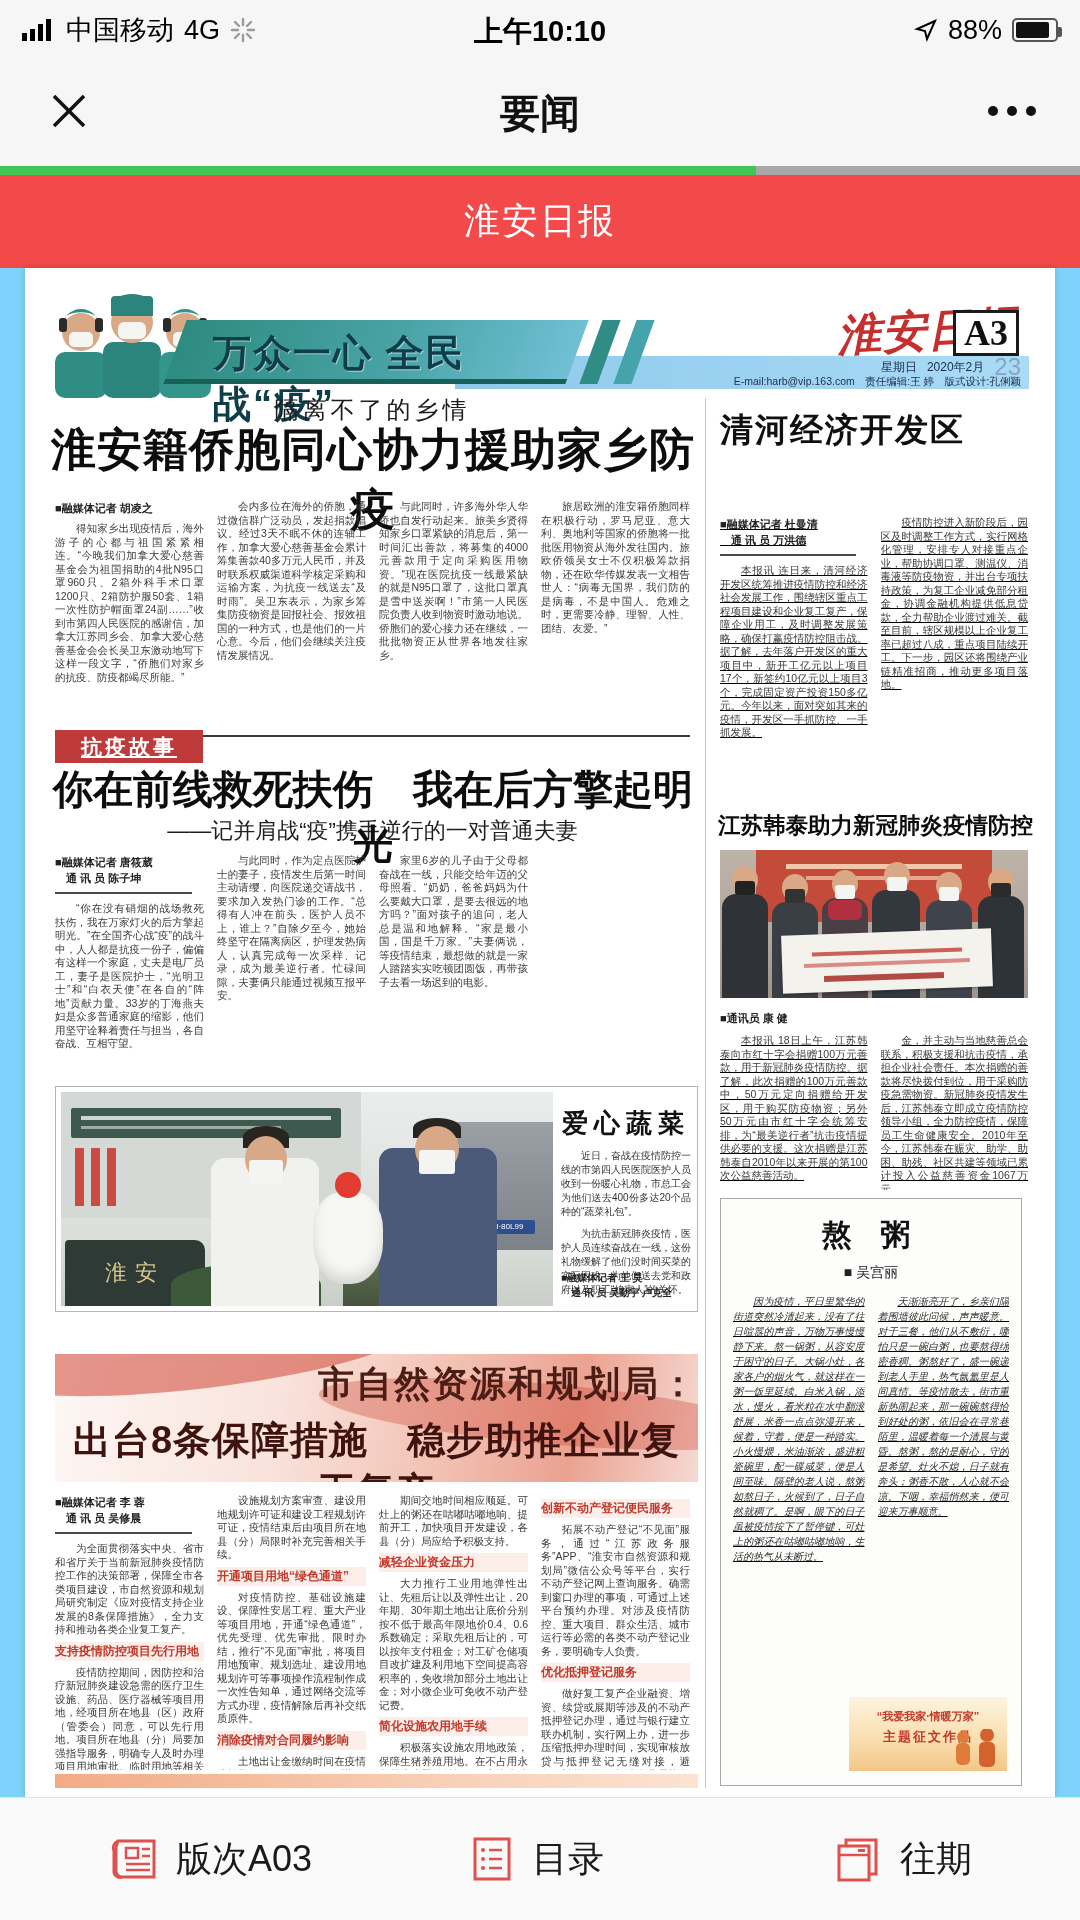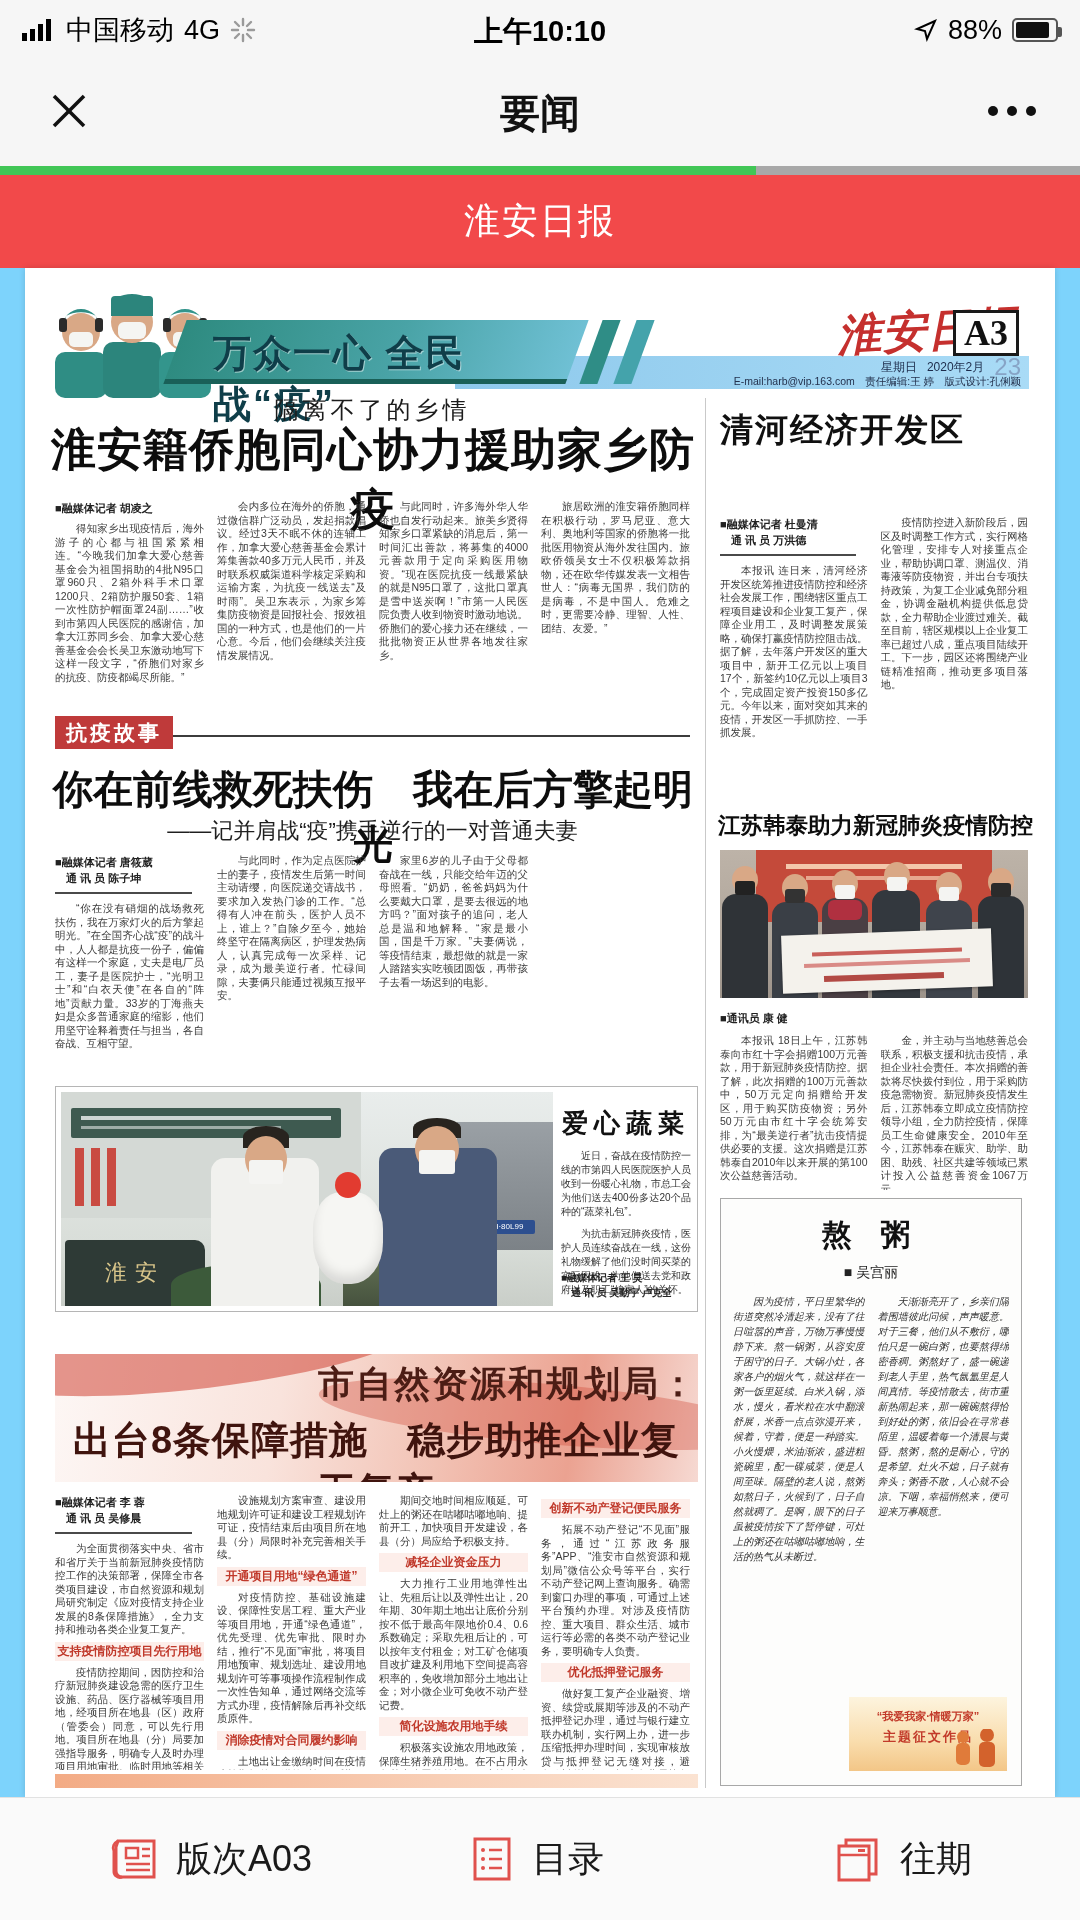--- a/index.html
+++ b/index.html
@@ -55,24 +55,24 @@
   .mh-day{font-size:24px;color:#87a4c6;line-height:18px;}
   .mh-info{position:absolute;right:34px;top:107px;font-size:10.5px;color:#24324e;}
 
   
   .kicker{font-size:24px;color:#1c1c1c;text-align:center;letter-spacing:4px;}
   .headline{font-weight:900;color:#0d0d0d;text-align:center;}
   .byline{font-size:11px;font-weight:700;color:#222;line-height:16px;white-space:nowrap;}
   .byrule{border-bottom:2px solid #4a4a4a;width:92%;margin:6px 0 8px 0;}
   .cols{display:grid;gap:13px;overflow:hidden;}
   .cols4{grid-template-columns:repeat(4,1fr);}
-  .cols2{grid-template-columns:repeat(2,1fr);}
+  .cols2{grid-template-columns:repeat(2,1fr);text-decoration:underline;}
   .col{overflow:hidden;}
   .col p{margin:0;font-size:10.5px;line-height:13.5px;text-align:justify;color:#3a3a3a;text-indent:2em;}
-  .subhead{font-size:12px;font-weight:700;color:#c0392b;background:#fdeeea;text-align:center;
+  .subhead{font-size:12px;font-weight:700;color:#c0392b;background:#fdeeea;
            margin:5px 0;padding:1px 0;}
   .badge{background:#bf3a3a;color:#fff;font-size:21px;font-weight:700;letter-spacing:3px;
          display:flex;align-items:center;justify-content:center;}
 
   
   .photobox{position:absolute;left:30px;top:818px;width:643px;height:226px;border:1px solid #b5b5b5;background:#fff;}
   .photo1{position:absolute;left:5px;top:5px;width:492px;height:214px;overflow:hidden;
           background:linear-gradient(180deg,#e9edec 0%,#d9ded9 70%,#c9cec8 100%);}
   .cap-title{font-family:"Liberation Serif",serif;font-size:26px;font-weight:700;color:#111;
              text-align:center;letter-spacing:6px;margin-top:14px;}
@@ -235,21 +235,21 @@
         </div>
       <div class="col">
           <p>与此同时，许多海外华人华侨也自发行动起来。旅美乡贤得知家乡口罩紧缺的消息后，第一时间汇出善款，将募集的4000元善款用于定向采购医用物资。“现在医院抗疫一线最紧缺的就是N95口罩了，这批口罩真是雪中送炭啊！”市第一人民医院负责人收到物资时激动地说。侨胞们的爱心接力还在继续，一批批物资正从世界各地发往家乡。</p>
         </div>
       <div class="col">
           <p>旅居欧洲的淮安籍侨胞同样在积极行动，罗马尼亚、意大利、奥地利等国家的侨胞将一批批医用物资从海外发往国内。旅欧侨领吴女士不仅积极筹款捐物，还在欧华传媒发表一文相告世人：“病毒无国界，我们防的是病毒，不是中国人。危难之时，更需要冷静、理智、人性、团结、友爱。”</p>
         </div>
     </div>
 
     <div class="abs" style="left:30px;top:467px;width:635px;border-top:2px solid #3c3c3c;"></div>
-    <div class="abs badge" style="left:30px;top:448px;width:118px;height:33px;">抗疫故事</div>
+    <div class="abs badge" style="left:30px;top:462px;width:148px;height:33px;text-decoration:underline;">抗疫故事</div>
     <div class="abs" style="left:30px;top:548px;width:635px;text-align:center;font-size:22px;color:#1f1f1f;">——记并肩战“疫”携手逆行的一对普通夫妻</div>
     <div class="abs headline" style="left:14px;top:494px;width:668px;font-size:40px;">你在前线救死扶伤　我在后方擎起明光</div>
     <div class="abs cols cols4" style="left:30px;top:586px;width:635px;height:222px;">
       <div class="col">
         <div class="byline">■融媒体记者 唐筱葳</div>
         <div class="byline">　通 讯 员 陈子坤</div>
         <div class="byrule"></div>
         <p>“你在没有硝烟的战场救死扶伤，我在万家灯火的后方擎起明光。”在全国齐心战“疫”的战斗中，人人都是抗疫一份子，偏偏有这样一个家庭，丈夫是电厂员工，妻子是医院护士，“光明卫士”和“白衣天使”在各自的“阵地”贡献力量。33岁的丁海燕夫妇是众多普通家庭的缩影，他们用坚守诠释着责任与担当，各自奋战、互相守望。</p>
       </div>
       <div class="col">

